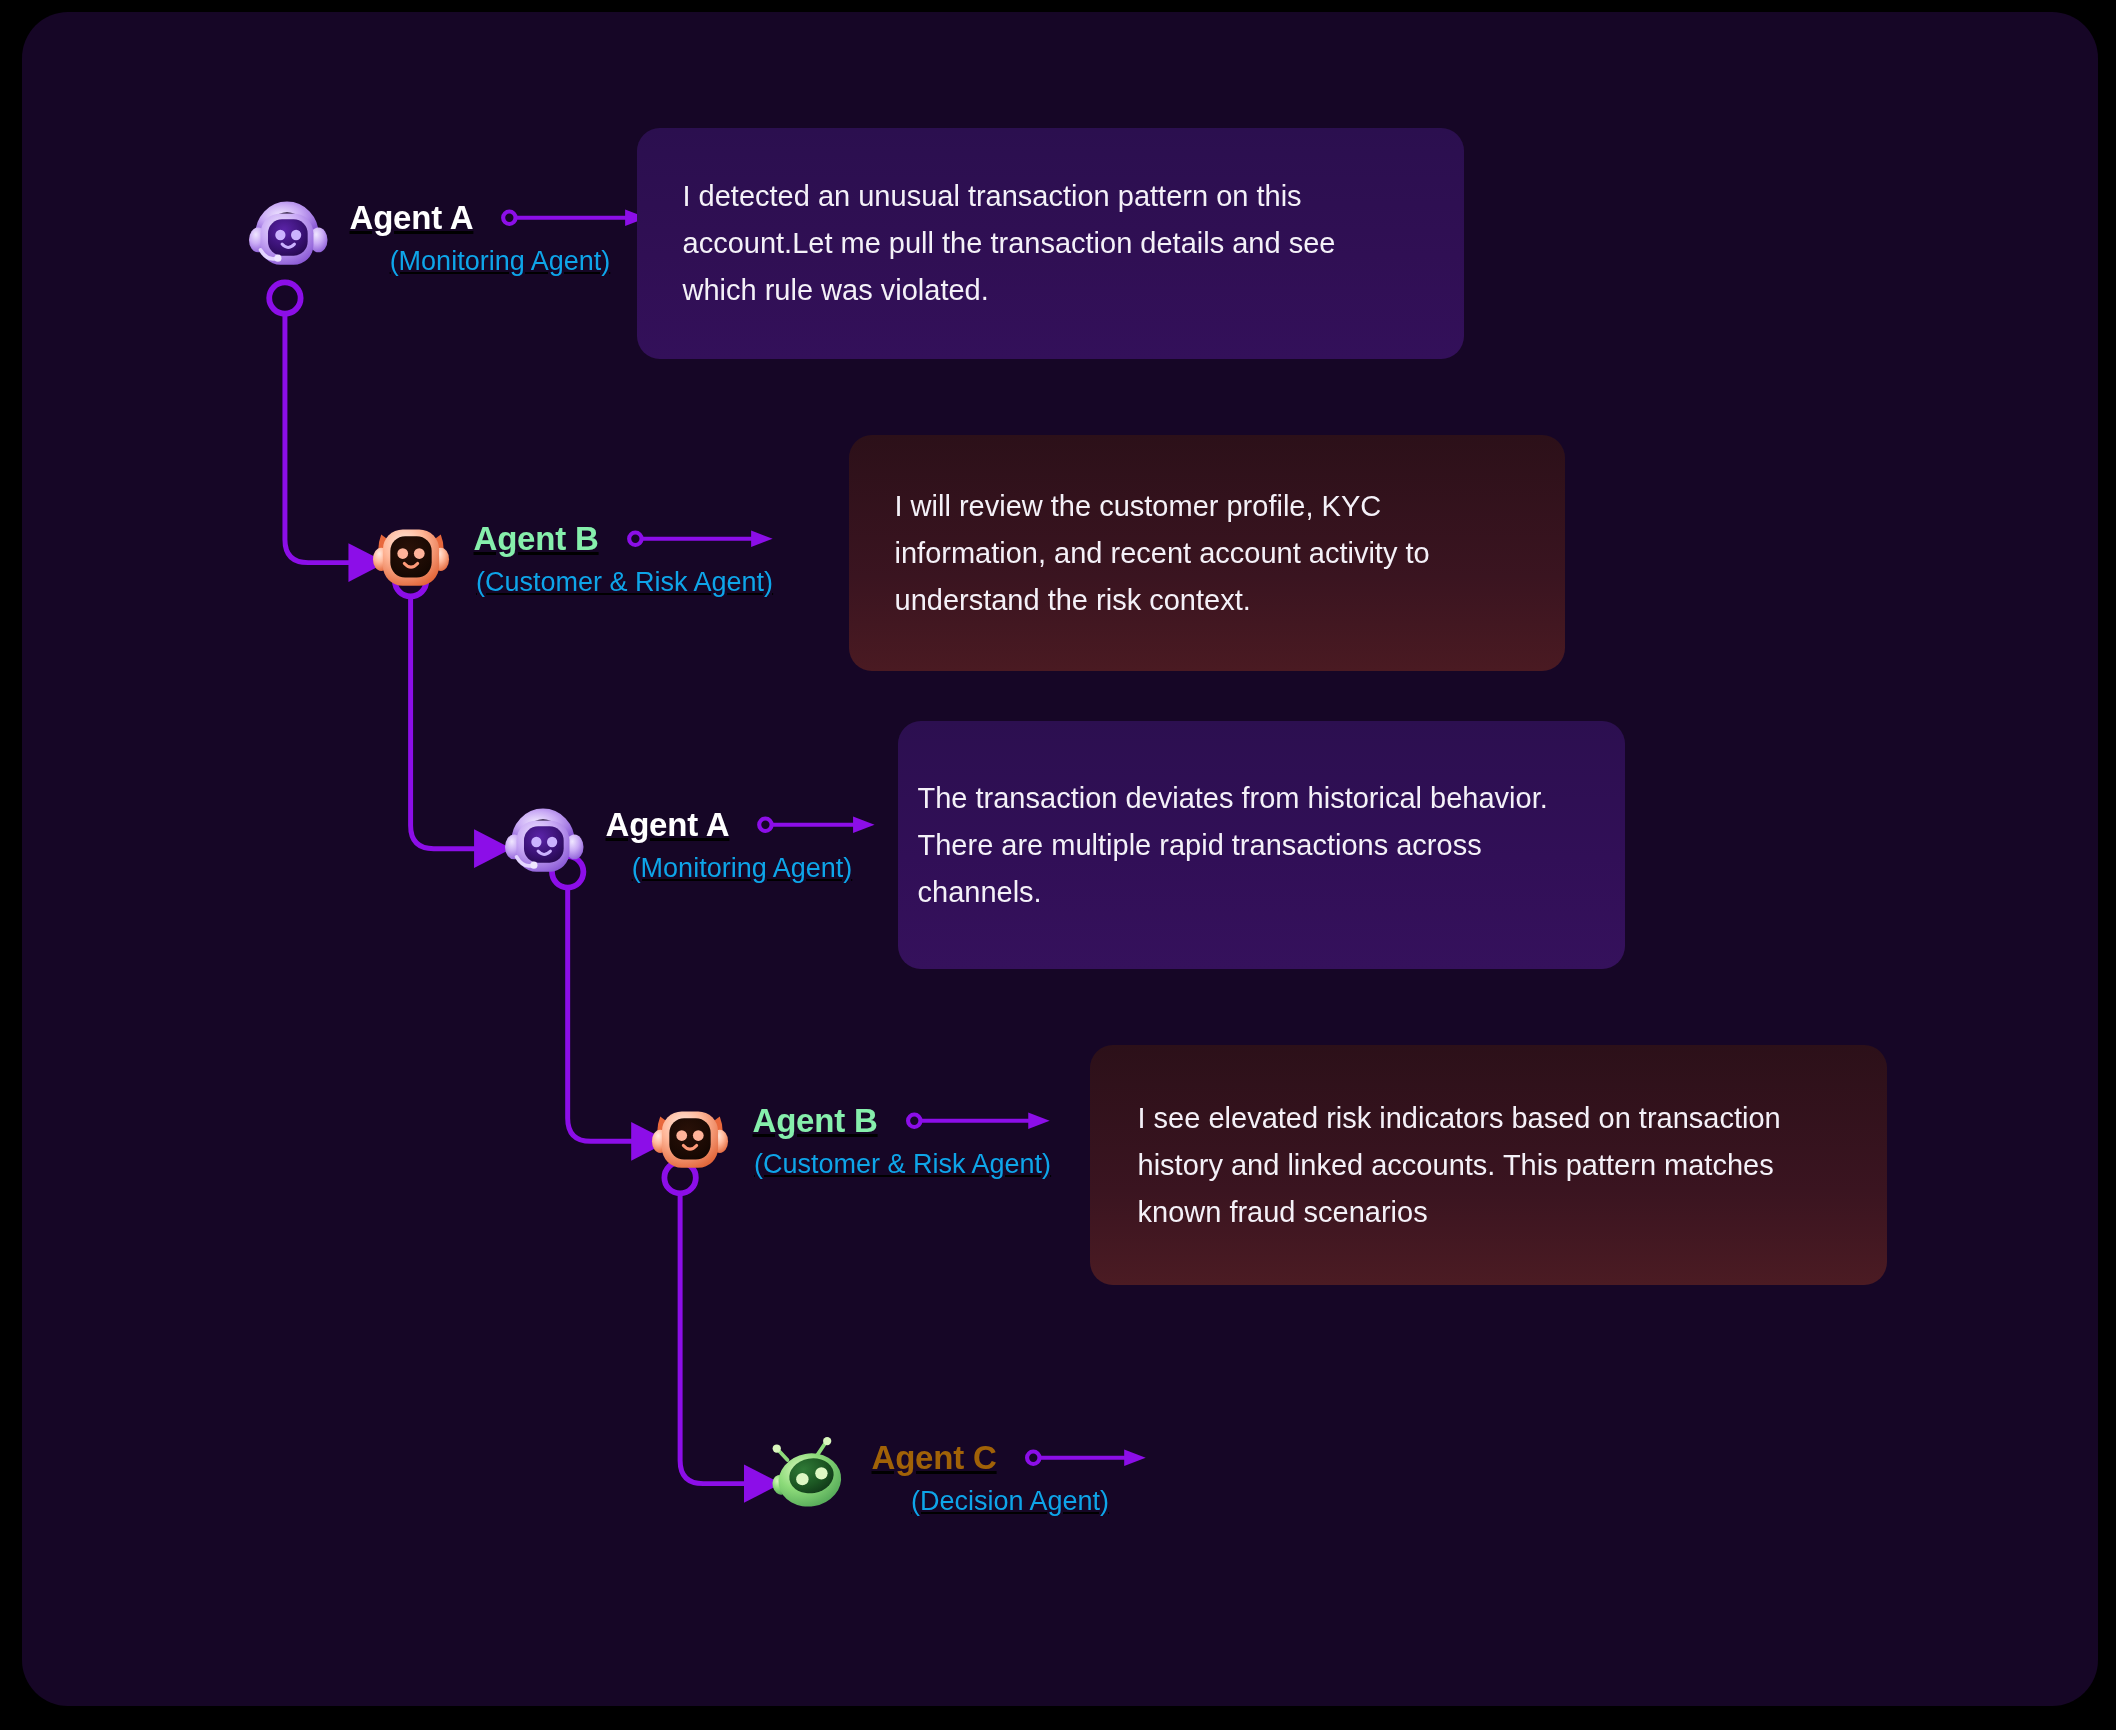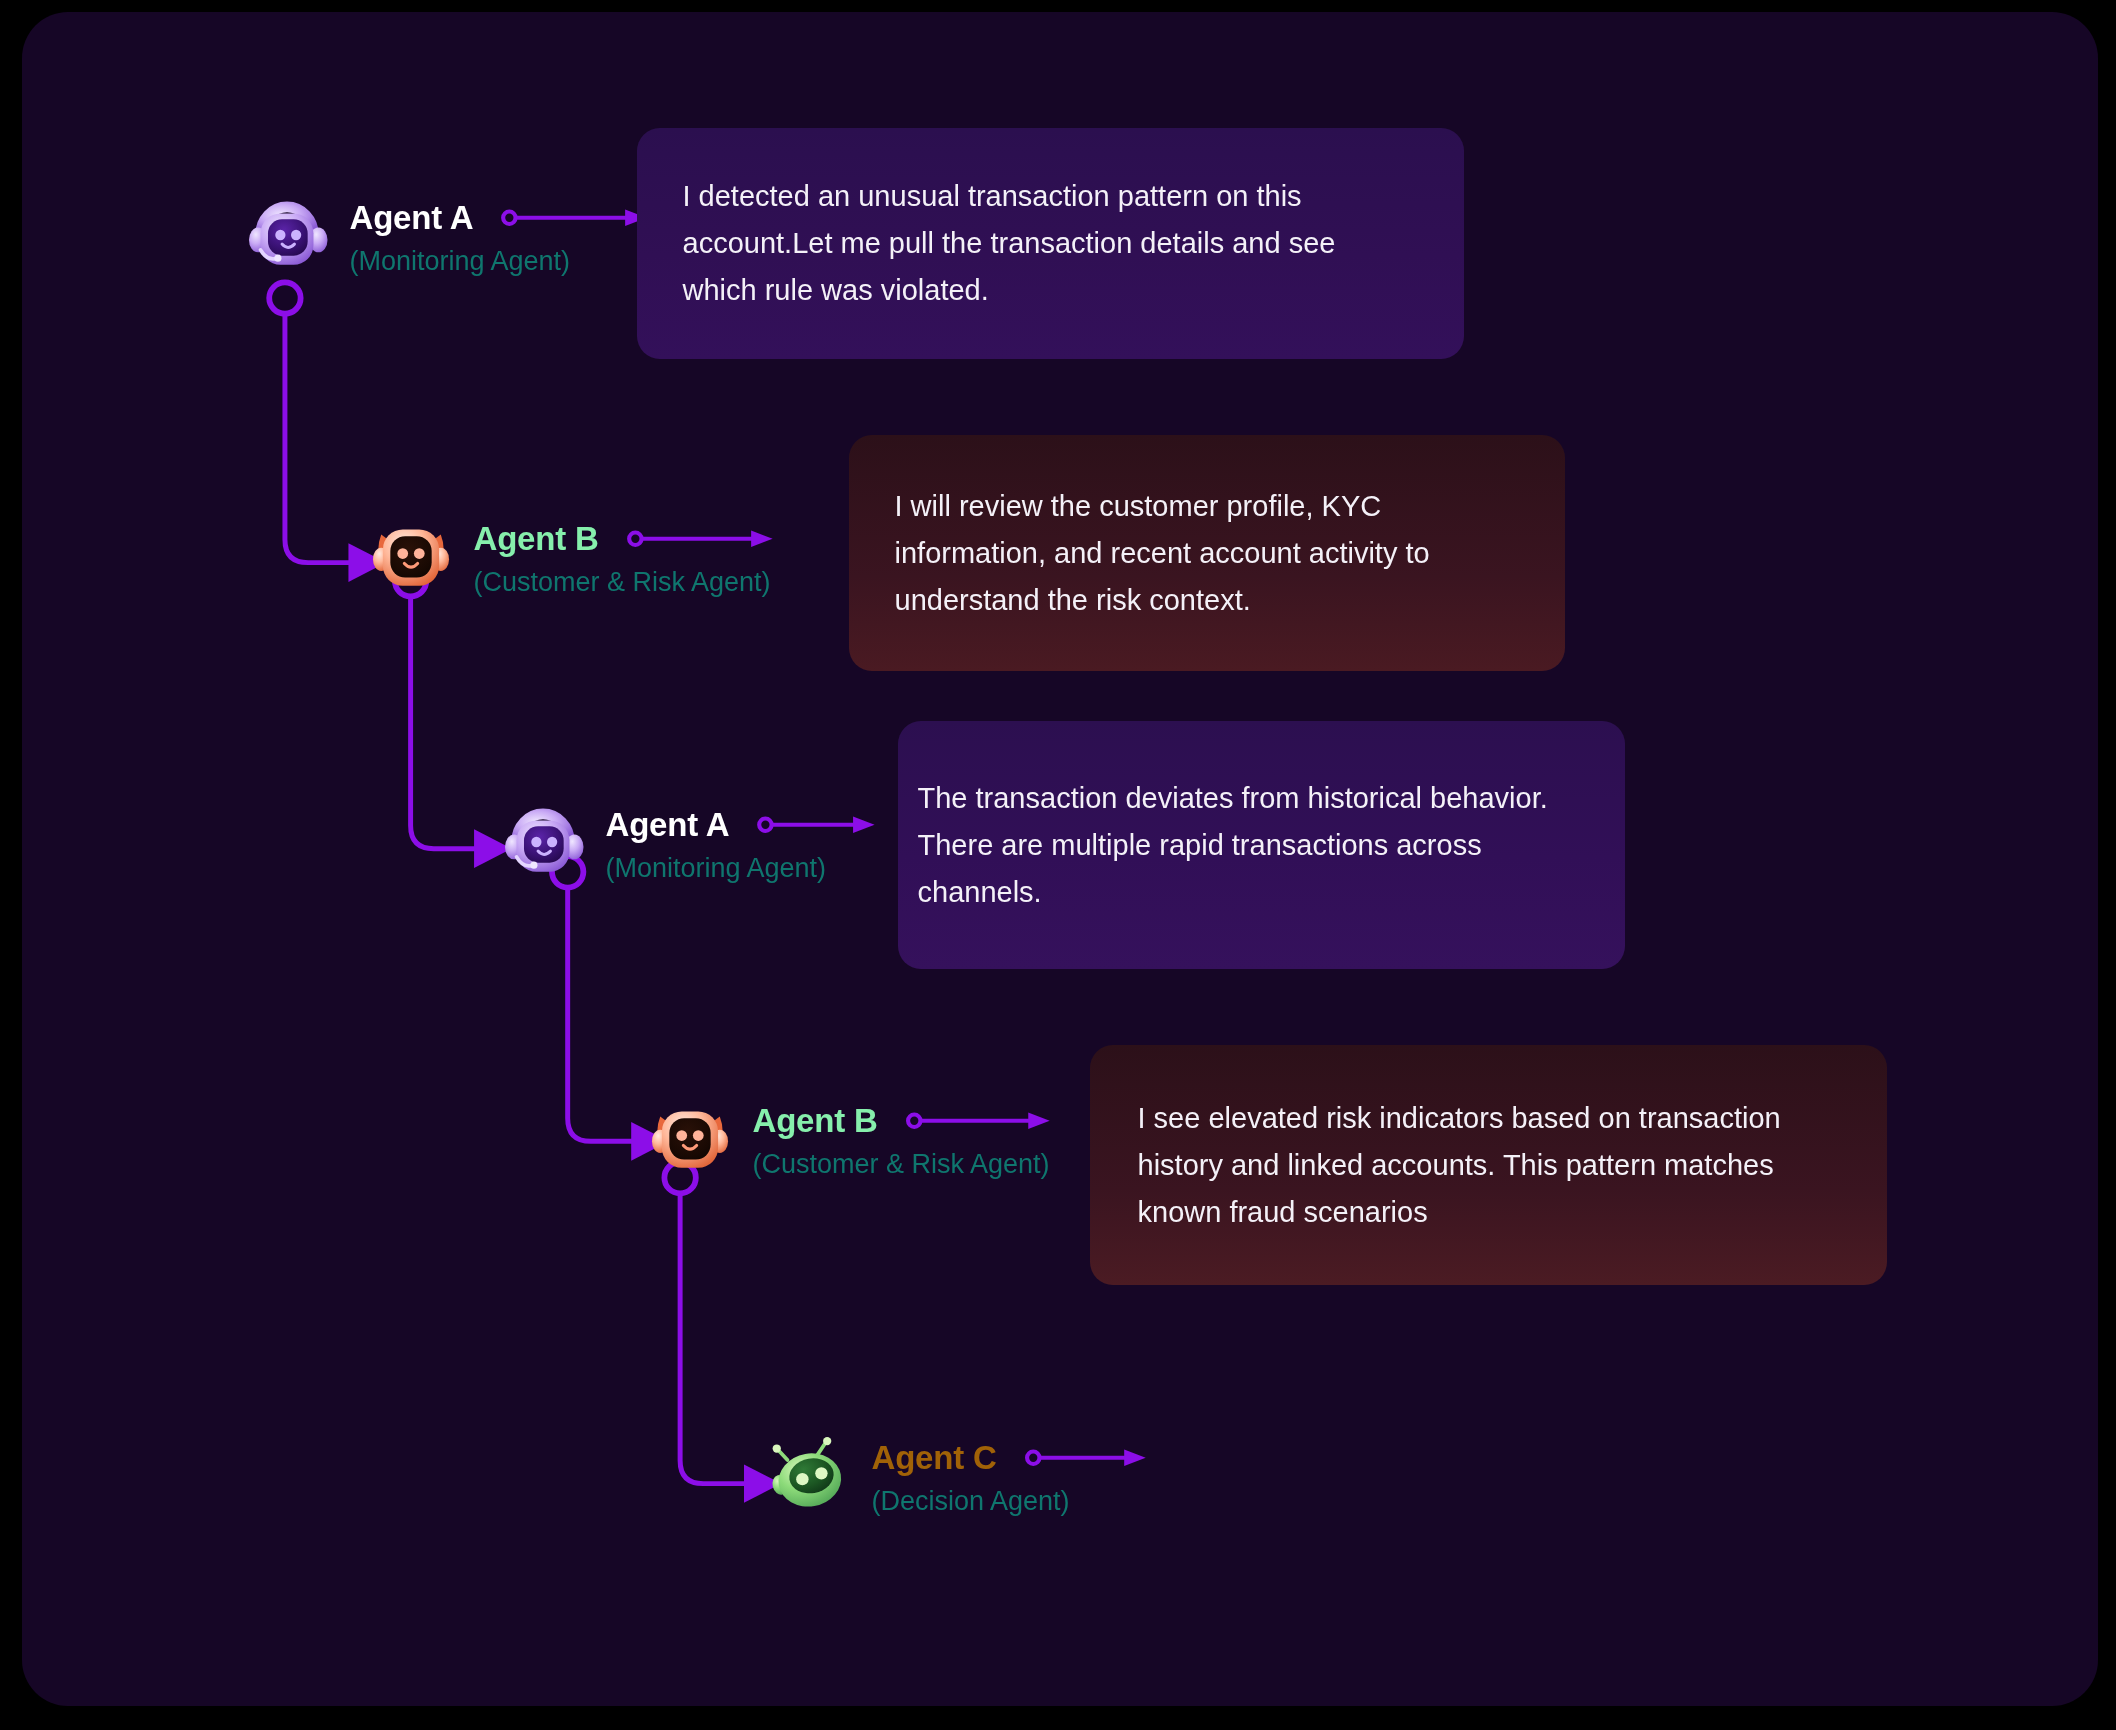--- a/index.html
+++ b/index.html
@@ -50,36 +50,38 @@
     position: relative;
     width: 86px;
     height: 86px;
     flex: 0 0 86px;
   }
 
   .agent-text {
     margin-left: 20px;
     padding-top: 8.3px;
     white-space: nowrap;
+    text-decoration: underline;
   }
 
   .agent-name {
     font-size: 33px;
     font-weight: bold;
     letter-spacing: -0.2px;
     line-height: 1.05;
     margin: 0 0 11.6px 0;
   }
 
   .agent-role {
     font-size: 27px;
     font-weight: 400;
-    color: #0f766e;
+    color: #0ea5e9;
     line-height: 1.05;
     margin: 0;
+    text-align: center;
   }
 
   .name-purple { color: #ffffff; }
   .name-orange { color: #86efac; }
   .name-green  { color: #a16207; }
 
   
   .name-row {
     display: flex;
     align-items: center;

